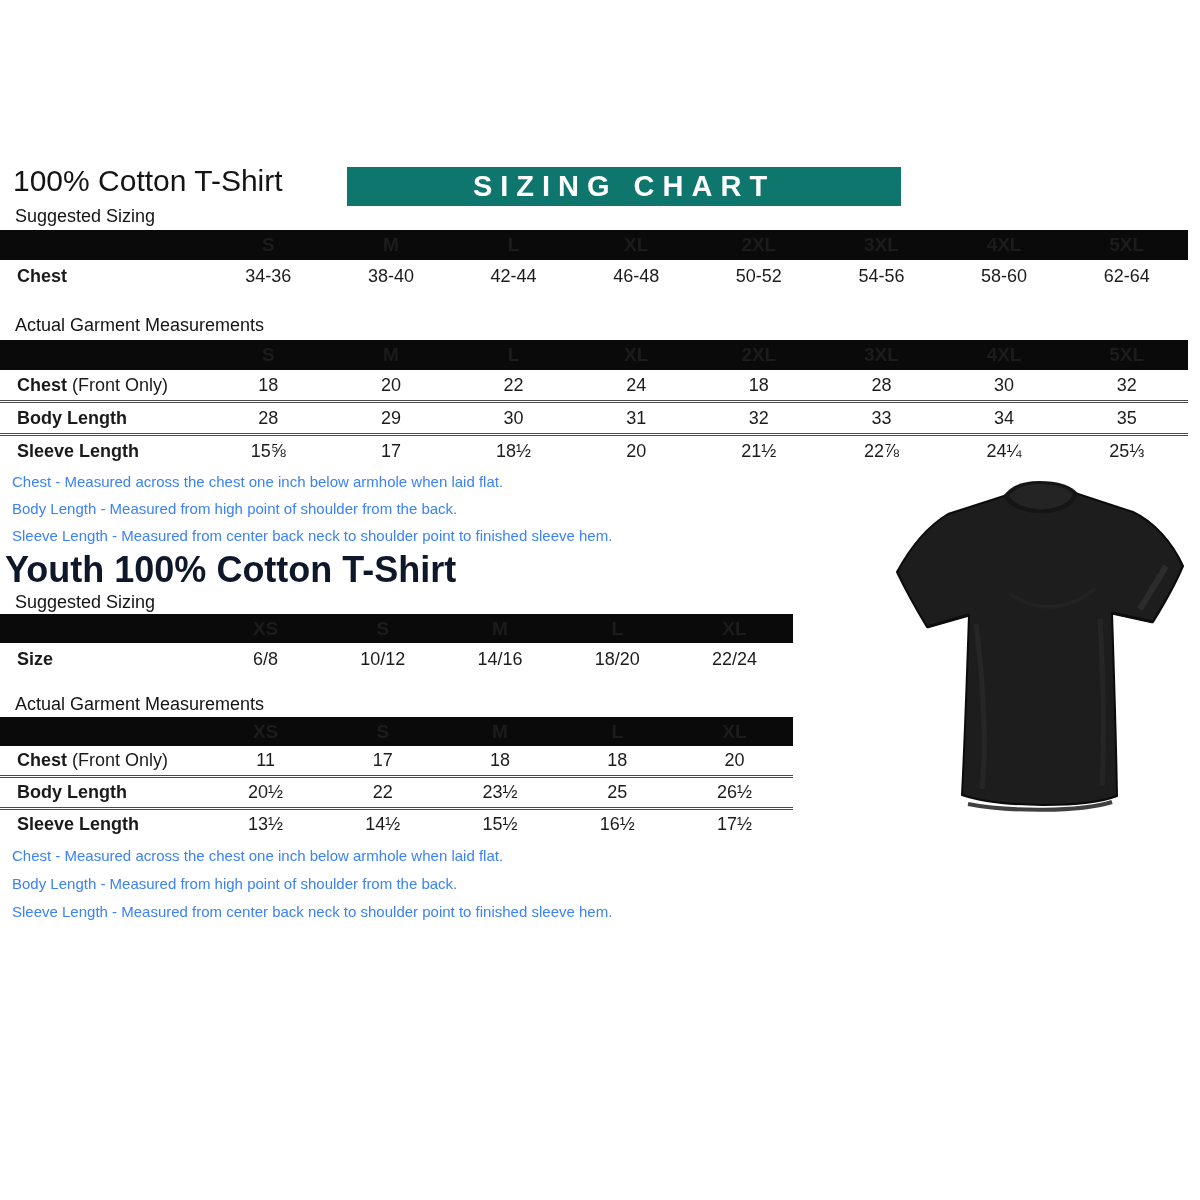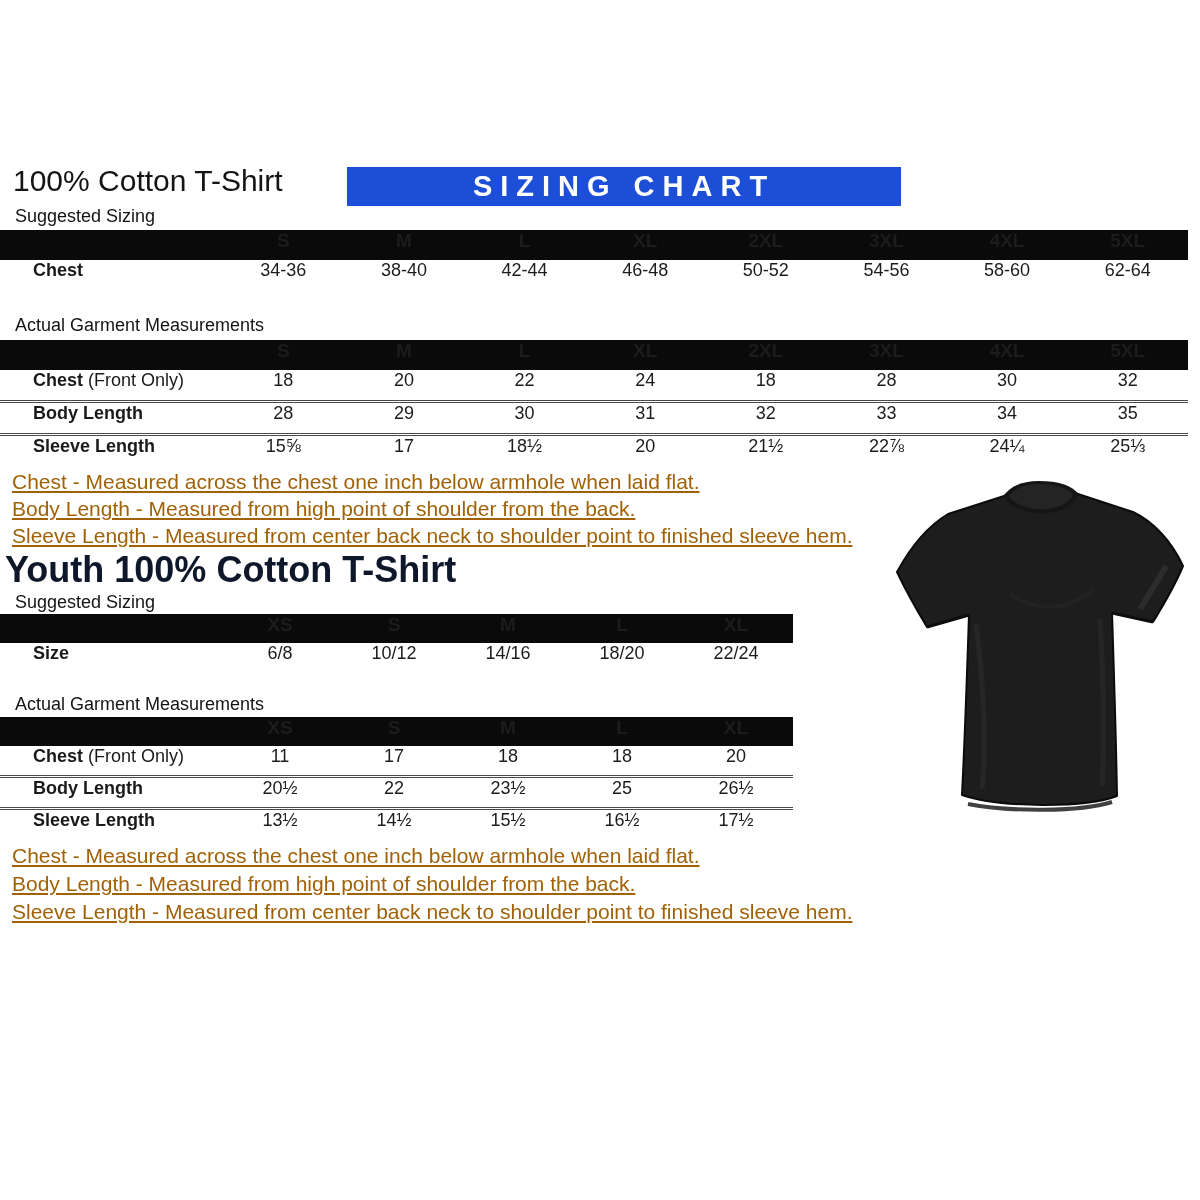--- a/index.html
+++ b/index.html
@@ -2,39 +2,39 @@
 <html><head>
 <meta charset="utf-8">
 <style>
   html,body{margin:0;padding:0;}
   body{
     width:1200px;height:1200px;background:#ffffff;position:relative;
     font-family:"Liberation Sans","DejaVu Sans",sans-serif;color:#1a1a1a;
     overflow:hidden;
   }
   .adult-title{position:absolute;left:13px;top:164px;font-size:30px;font-weight:400;color:#141414;white-space:nowrap;}
-  .banner{position:absolute;left:347px;top:167px;width:554px;height:39px;background:#1d4ed8;
+  .banner{position:absolute;left:347px;top:167px;width:554px;height:39px;background:#0f766e;
     display:flex;align-items:center;justify-content:center;}
   .banner span{color:#ffffff;font-weight:700;font-size:29px;letter-spacing:8px;white-space:nowrap;}
   .sec-label{position:absolute;left:7px;font-size:18px;color:#141414;white-space:nowrap;margin-left:8px;}
   .tbl{position:absolute;left:0;}
   .adult-w{width:1188px;}
   .youth-w{width:793px;}
-  .row{display:flex;align-items:flex-start;padding-left:16px;}
+  .row{display:flex;align-items:center;}
   .bar{background:#0a0a0a;color:#ffffff;height:30px;}
   .bar .c{font-weight:700;font-size:19px;}
   .r31{height:32px;}
   .r30{height:30px;}
   .r29{height:29px;}
   .lbl{width:207px;padding-left:17px;box-sizing:border-box;font-size:18px;white-space:nowrap;}
   .b{font-weight:700;}
   .c{flex:1;text-align:center;font-size:18px;color:#1c1c1c;}
   .dl{border-bottom:3px double #4a4a4a;}
   .notes{position:absolute;left:12px;}
-  .note{font-size:21px;color:#a16207;white-space:nowrap;text-decoration:underline;}
+  .note{font-size:15px;color:#3b82f6;white-space:nowrap;}
   .lh27 .note{line-height:27px;}
   .lh28 .note{line-height:28px;}
   .youth-title{position:absolute;left:5px;top:549px;font-size:36px;font-weight:700;color:#0f172a;white-space:nowrap;}
   .tee{position:absolute;left:890px;top:474px;width:300px;height:348px;}
 </style>
 </head>
 <body>
 
 <div>
 

